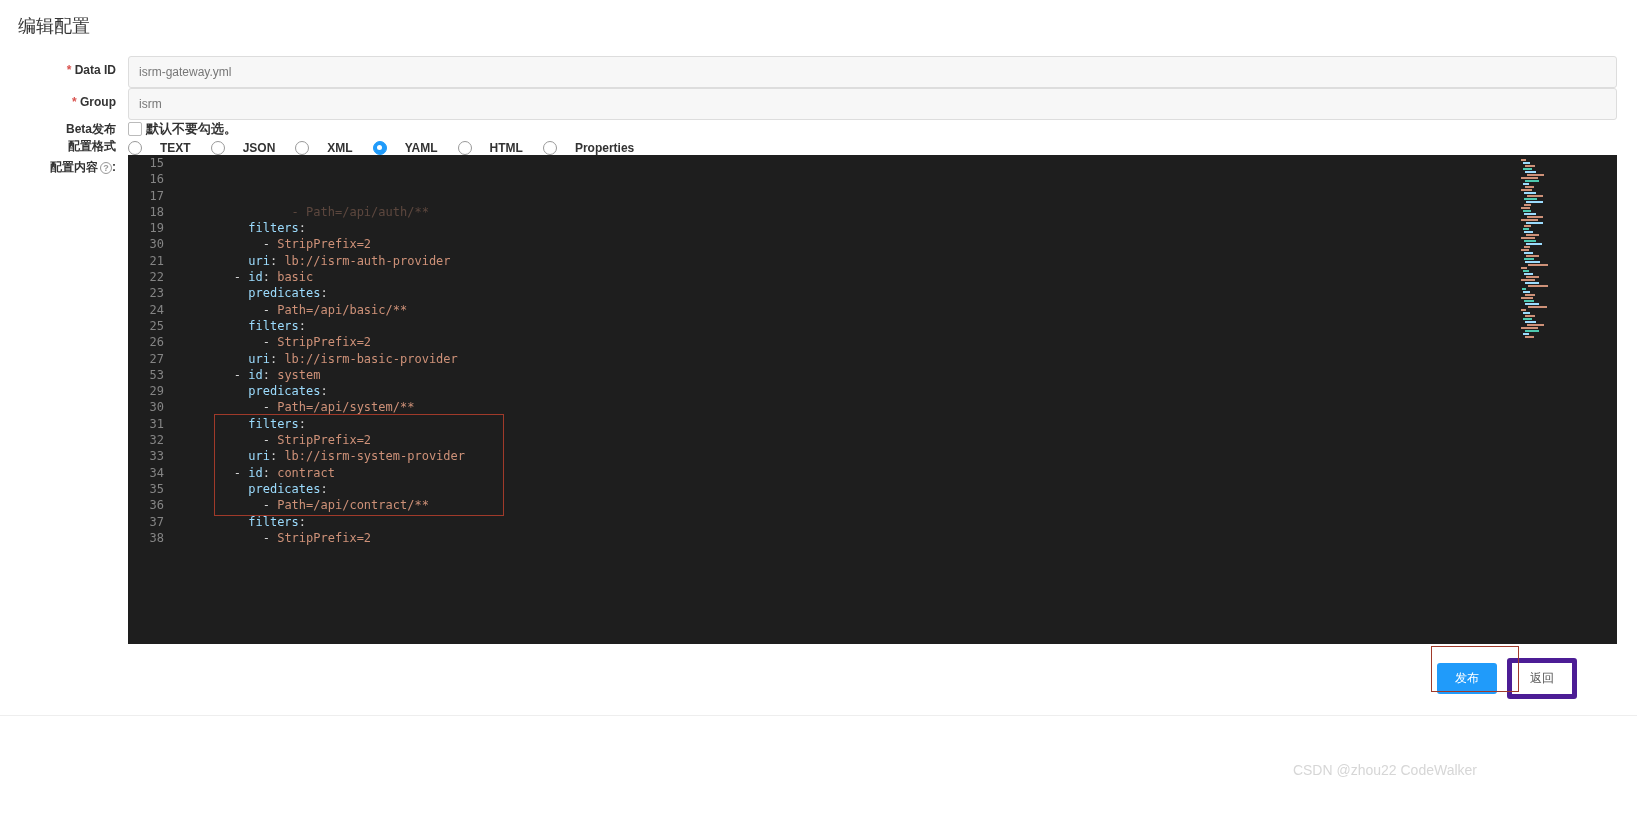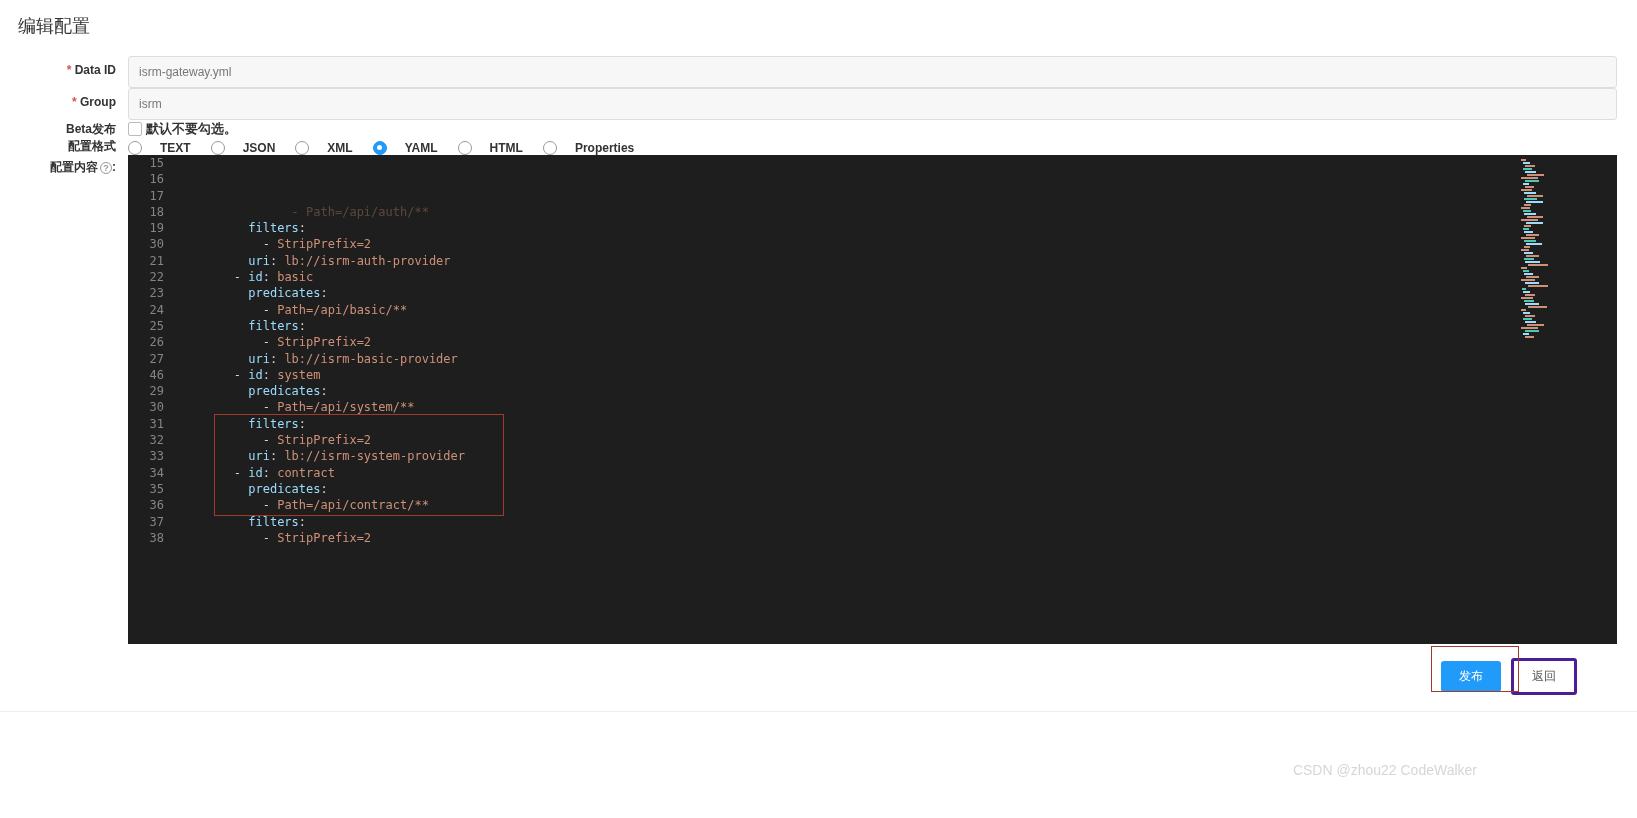--- a/index.html
+++ b/index.html
@@ -34,21 +34,21 @@
   .tok-list { color: #d4d4d4; }
   .highlight-box { position: absolute; border: 1px solid #a03a2a; pointer-events: none; }
   .minimap { width: 100px; background: #1e1e1e; position: relative; font-size: 1.5px; line-height: 2px; color: #666; padding: 4px; overflow:hidden;}
   .minimap-line { height: 2px; margin-bottom: 1px; }
   .mm1{background:linear-gradient(90deg,#ce9178 0 30%,transparent 30%);}
   .mm2{background:linear-gradient(90deg,transparent 0 8%,#9cdcfe 8% 35%,transparent 35%);}
   .mm3{background:linear-gradient(90deg,transparent 0 12%,#ce9178 12% 45%,transparent 45%);}
   .mm4{background:linear-gradient(90deg,transparent 0 6%,#4ec9b0 6% 28%,transparent 28%);}
   .footer { display: flex; justify-content: flex-end; align-items: center; padding: 14px 60px 10px 0; gap: 10px; position: relative;}
   .btn-primary { background: #209bfa; color: #fff; border: none; padding: 7px 18px; border-radius: 3px; font-size: 12px; cursor: pointer; }
-  .btn-default { background: #fff; color: #555; border: 3px solid #4c1d95; padding: 7px 18px; border-radius: 3px; font-size: 12px; cursor: pointer; }
+  .btn-default { background: #fff; color: #555; border: 5px solid #4c1d95; padding: 7px 18px; border-radius: 3px; font-size: 12px; cursor: pointer; }
   .footer-highlight { position:absolute; border:1px solid #a03a2a; right: 118px; top: 2px; width: 88px; height: 46px; pointer-events:none;}
   .watermark { position: fixed; bottom: 40px; right: 160px; color: #ccc; font-size: 14px; font-family: Arial; opacity:0.8;}
   .hr-bottom { border:none; border-top:1px solid #eee; margin-top:6px;}
 </style>
 </head>
 <body>
 
 <div class="page-title">编辑配置</div>
 
 <div class="form">
@@ -118,21 +118,21 @@
             <div>18</div>
             <div>19</div>
             <div>30</div>
             <div>21</div>
             <div>22</div>
             <div>23</div>
             <div>24</div>
             <div>25</div>
             <div>26</div>
             <div>27</div>
-            <div>46</div>
+            <div>53</div>
             <div>29</div>
             <div>30</div>
             <div>31</div>
             <div>32</div>
             <div>33</div>
             <div>34</div>
             <div>35</div>
             <div>36</div>
             <div>37</div>
             <div>38</div>

